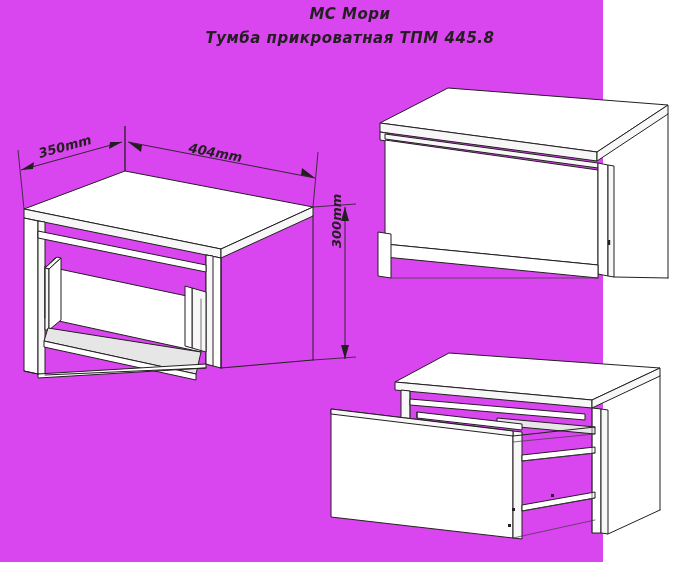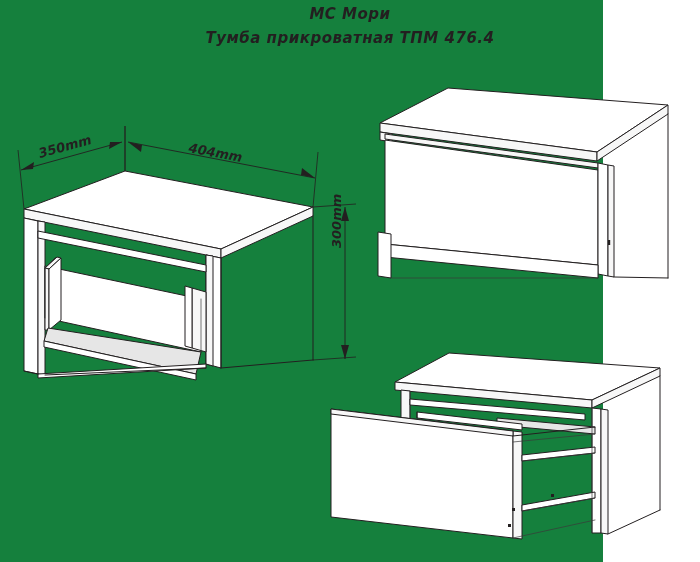--- a/index.html
+++ b/index.html
@@ -12,21 +12,21 @@
     height: 562px;
     position: relative;
     overflow: hidden;
     font-family: "DejaVu Sans", sans-serif;
   }
   #sheet {
     position: absolute;
     left: 0; top: 0;
     width: 603px;
     height: 562px;
-    background: #15803d;
+    background: #d946ef;
   }
   .title-block {
     position: absolute;
     left: 0;
     top: 4px;
     width: 700px;
     text-align: center;
     pointer-events: none;
   }
   .title-line1 {
@@ -113,21 +113,21 @@
     stroke: none;
   }
 </style>
 </head>
 <body>
 
 <div id="sheet">
 
   <div class="title-block">
     <div class="title-line1">МС Мори</div>
-    <div class="title-line2">Тумба прикроватная ТПМ 476.4</div>
+    <div class="title-line2">Тумба прикроватная ТПМ 445.8</div>
   </div>
 
   <svg class="draw" viewBox="0 0 700 562" xmlns="http://www.w3.org/2000/svg">
 
     <g>
 
       <polygon class="face" points="125,171 313,207 221,249 24,209"></polygon>
 
       <polygon class="face-edge" points="24,209 221,249 221,258 24,218"></polygon>
 

